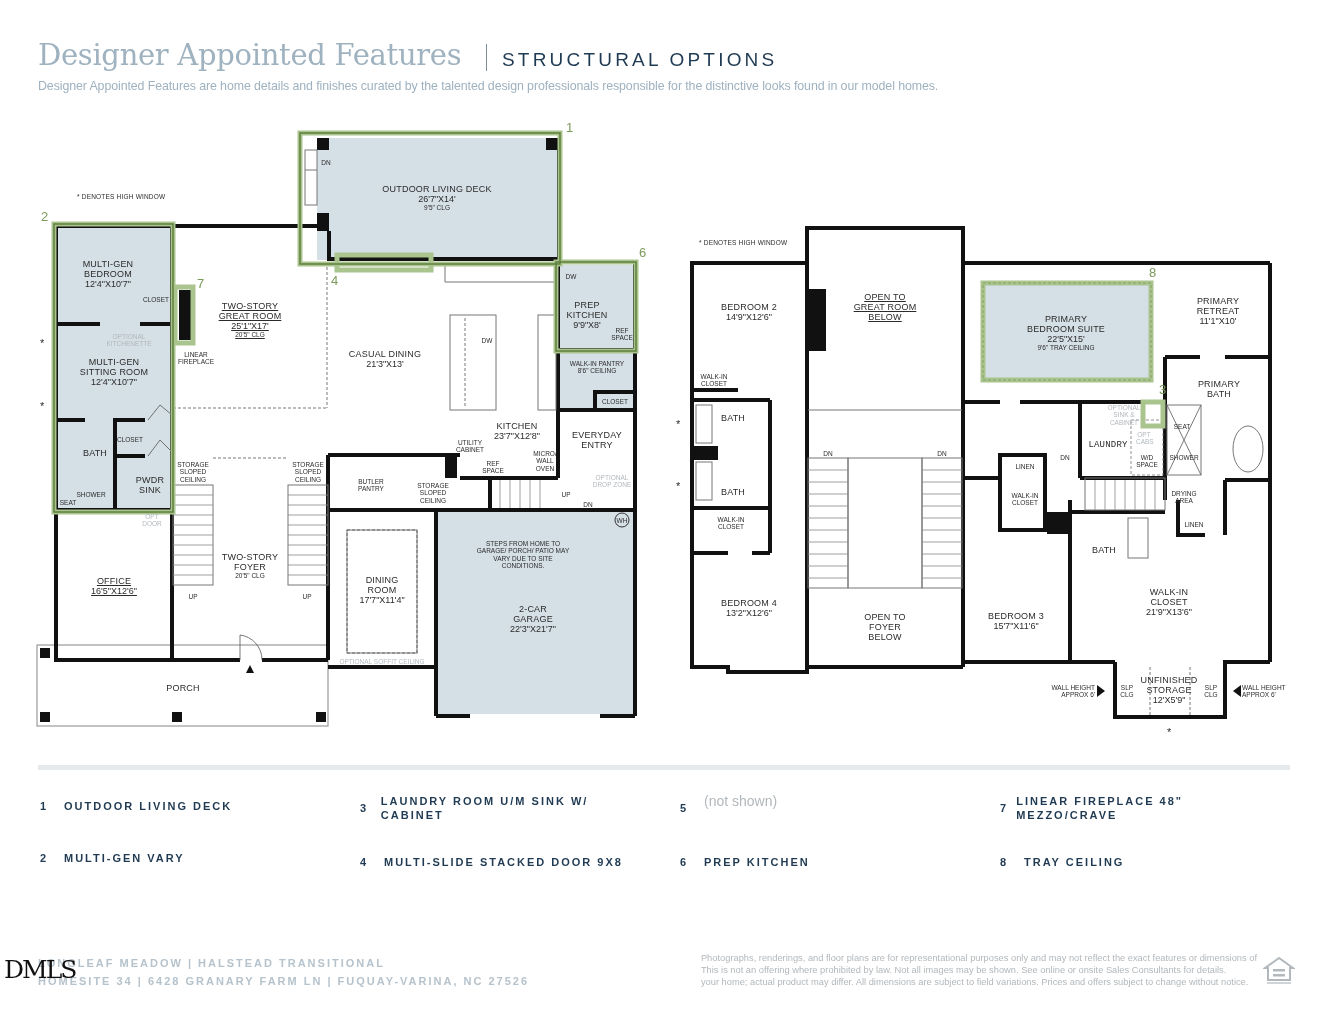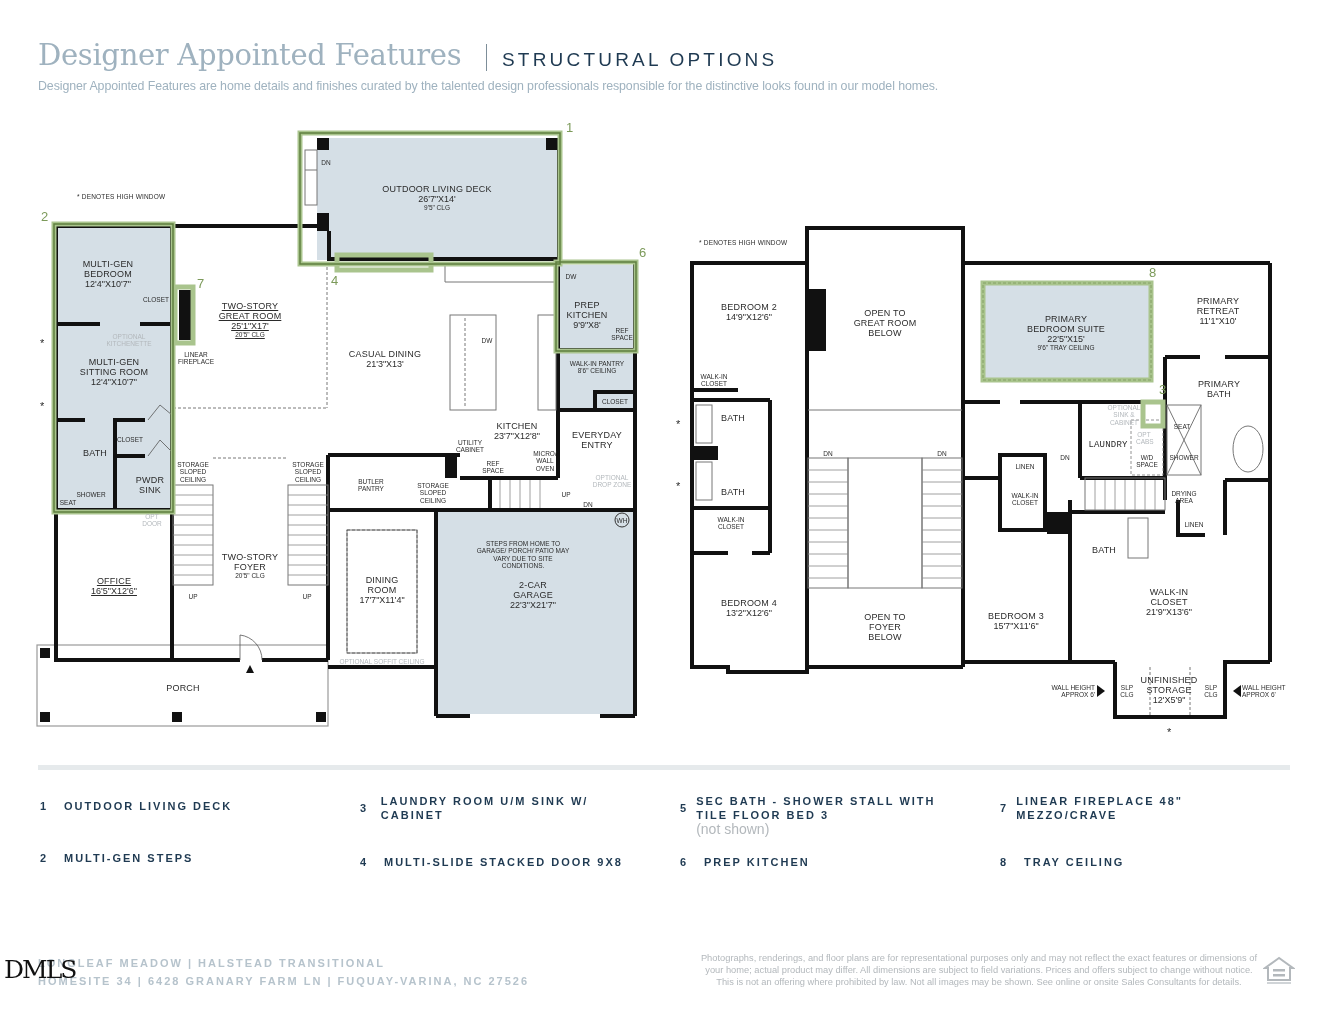--- a/index.html
+++ b/index.html
@@ -31,21 +31,21 @@
   .legend-item { position: absolute; display: flex; align-items: center; }
   .legend-num { width: 24px; font-size: 11px; font-weight: bold; color: #1f3a52; letter-spacing: 1px; }
   .legend-text { font-size: 11px; font-weight: bold; color: #1f3a52; letter-spacing: 2px; line-height: 14px; }
   .legend-note { display: block; font-size: 14px; color: #b3b8bc; font-weight: normal; letter-spacing: 0; }
 
   
   .foot-l1, .foot-l2 { position: absolute; left: 38px; font-size: 11px; font-weight: bold; color: #b6c3cc; letter-spacing: 2px; white-space: nowrap; }
   .foot-l1 { top: 957px; }
   .foot-l2 { top: 975px; text-align: center; }
   .dmls { position: absolute; left: 4px; top: 955px; font-family: "DejaVu Serif", serif; font-size: 25px; color: #111; letter-spacing: -2px; background: transparent; }
-  .disclaimer { position: absolute; right: 70px; top: 952px; text-align: center; font-size: 9.3px; color: #b3b8bc; line-height: 12px; white-space: nowrap; }
+  .disclaimer { position: absolute; right: 70px; top: 952px; text-align: left; font-size: 9.3px; color: #b3b8bc; line-height: 12px; white-space: nowrap; }
   .eho { position: absolute; left: 1263px; top: 956px; width: 32px; height: 30px; }
 </style>
 </head>
 <body>
 
 <div class="title-main">Designer Appointed Features</div>
 <div class="title-sep"></div>
 <div class="title-sub">STRUCTURAL OPTIONS</div>
 <div class="subtitle">Designer Appointed Features are home details and finishes curated by the talented design professionals responsible for the distinctive looks found in our model homes.</div>
 
@@ -309,21 +309,21 @@
     </div>
   <div class="lbl" style="left:588px;top:501px;">
       <span class="cl">DN</span>
     </div>
   <div class="lbl" style="left:622px;top:517px;">
       <span class="cl">WH</span>
     </div>
   <div class="lbl" style="left:523px;top:540px;white-space:normal;width:100px;">
       <span class="cl">STEPS FROM HOME TO GARAGE/ PORCH/ PATIO MAY VARY DUE TO SITE CONDITIONS.</span>
     </div>
-  <div class="lbl" style="left:533px;top:580px;white-space:normal;width:70px;">
+  <div class="lbl" style="left:533px;top:604px;white-space:normal;width:70px;">
     <span class="nm">2-CAR GARAGE</span>
     <span class="dm">22'3"X21'7"</span>
   </div>
   <div class="lbl" style="left:114px;top:576px;text-decoration:underline;">
     <span class="nm">OFFICE</span>
     <span class="dm">16'5"X12'6"</span>
   </div>
   <div class="lbl" style="left:250px;top:552px;white-space:normal;width:60px;">
     <span class="nm">TWO-STORY FOYER</span>
     <span class="cl">20'5" CLG</span>
@@ -458,21 +458,21 @@
   <div class="lbl" style="left:733px;top:487px;">
       <span class="nm">BATH</span>
     </div>
   <div class="lbl" style="left:731px;top:516px;white-space:normal;width:36px;">
       <span class="cl">WALK-IN CLOSET</span>
     </div>
   <div class="lbl" style="left:749px;top:598px;">
     <span class="nm">BEDROOM 4</span>
     <span class="dm">13'2"X12'6"</span>
   </div>
-  <div class="lbl" style="left:885px;top:308px;white-space:normal;width:74px;">
+  <div class="lbl" style="left:885px;top:292px;white-space:normal;width:74px;text-decoration:underline;">
       <span class="nm">OPEN TO GREAT ROOM BELOW</span>
     </div>
   <div class="lbl" style="left:885px;top:612px;white-space:normal;width:50px;">
       <span class="nm">OPEN TO FOYER BELOW</span>
     </div>
   <div class="lbl" style="left:828px;top:450px;">
       <span class="cl">DN</span>
     </div>
   <div class="lbl" style="left:942px;top:450px;">
       <span class="cl">DN</span>
@@ -554,34 +554,33 @@
 
 <div class="divider"></div>
 
 <div>
   <div class="legend-item" style="left:40px;top:799px;">
     <span class="legend-num">1</span>
     <span class="legend-text">OUTDOOR LIVING DECK</span>
   </div>
   <div class="legend-item" style="left:40px;top:851px;">
     <span class="legend-num">2</span>
-    <span class="legend-text">MULTI-GEN STEPS</span>
+    <span class="legend-text">MULTI-GEN VARY</span>
   </div>
   <div class="legend-item" style="left:360px;top:794px;width:260px;">
     <span class="legend-num">3</span>
     <span class="legend-text">LAUNDRY ROOM U/M SINK W/ CABINET</span>
   </div>
   <div class="legend-item" style="left:360px;top:855px;">
     <span class="legend-num">4</span>
     <span class="legend-text">MULTI-SLIDE STACKED DOOR 9X8</span>
   </div>
   <div class="legend-item" style="left:680px;top:794px;width:270px;align-items:flex-start;">
     <span class="legend-num" style="margin-top:8px;">5</span>
     <span class="legend-text">
-      <span>SEC BATH - SHOWER STALL WITH TILE FLOOR BED 3</span>
       <span class="legend-note">(not shown)</span>
     </span>
   </div>
   <div class="legend-item" style="left:680px;top:855px;">
     <span class="legend-num">6</span>
     <span class="legend-text">PREP KITCHEN</span>
   </div>
   <div class="legend-item" style="left:1000px;top:794px;width:200px;">
     <span class="legend-num">7</span>
     <span class="legend-text">LINEAR FIREPLACE 48" MEZZO/CRAVE</span>
@@ -590,21 +589,21 @@
     <span class="legend-num">8</span>
     <span class="legend-text">TRAY CEILING</span>
   </div>
 </div>
 
 <div class="foot-l1">LONGLEAF MEADOW  |  HALSTEAD TRANSITIONAL</div>
 <div class="foot-l2">HOMESITE 34  |  6428 GRANARY FARM LN  |  FUQUAY-VARINA, NC 27526</div>
 <div class="dmls">DMLS</div>
 <div class="disclaimer">
   <div>Photographs, renderings, and floor plans are for representational purposes only and may not reflect the exact features or dimensions of</div>
+  <div>This is not an offering where prohibited by law. Not all images may be shown. See online or onsite Sales Consultants for details.</div>
   <div>your home; actual product may differ. All dimensions are subject to field variations. Prices and offers subject to change without notice.</div>
-  <div>This is not an offering where prohibited by law. Not all images may be shown. See online or onsite Sales Consultants for details.</div>
 </div>
 <svg class="eho" viewBox="0 0 32 30">
   <polygon points="16,2 2,12 5,12 5,24 27,24 27,12 30,12" fill="none" stroke="#b3b8bc" stroke-width="2"></polygon>
   <rect x="10" y="13" width="12" height="2.5" fill="#b3b8bc"></rect>
   <rect x="10" y="18" width="12" height="2.5" fill="#b3b8bc"></rect>
   <rect x="4" y="26" width="24" height="2" fill="#d0d4d7"></rect>
 </svg>
 
 </body></html>

